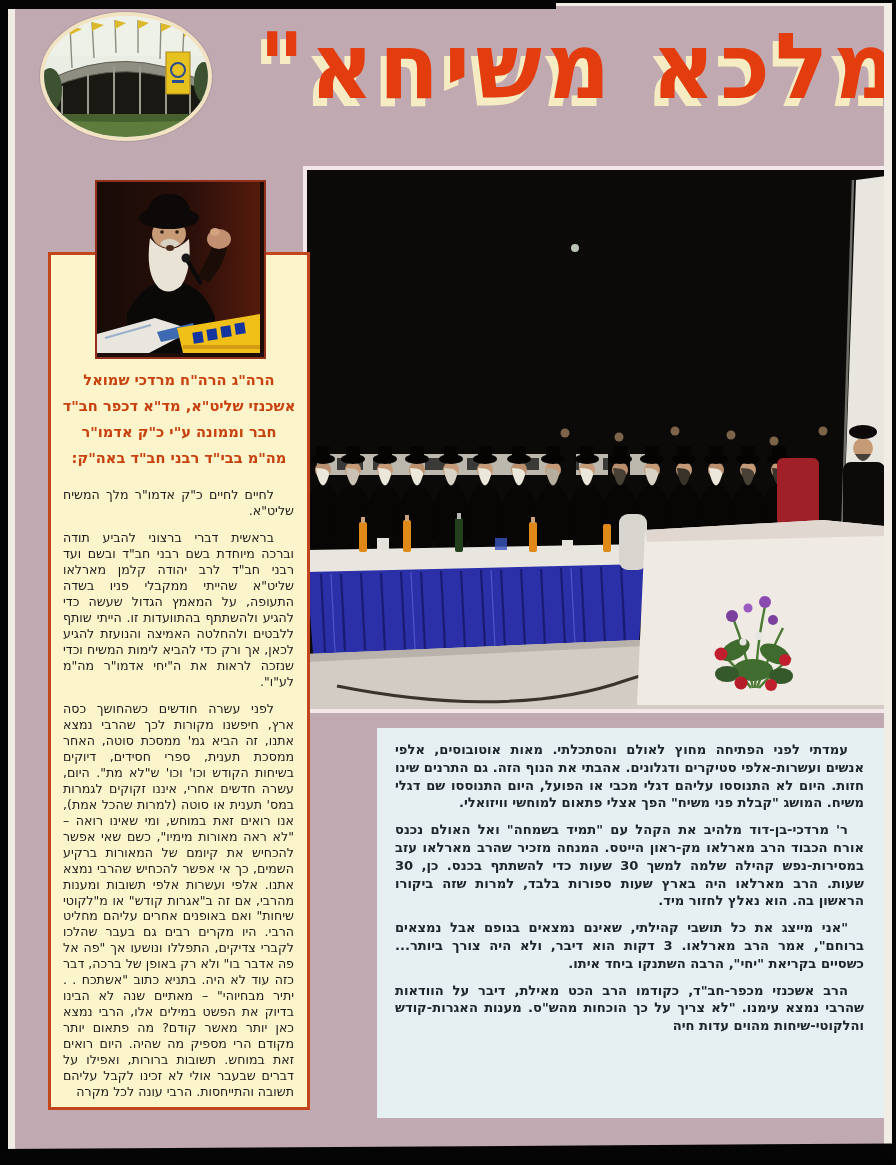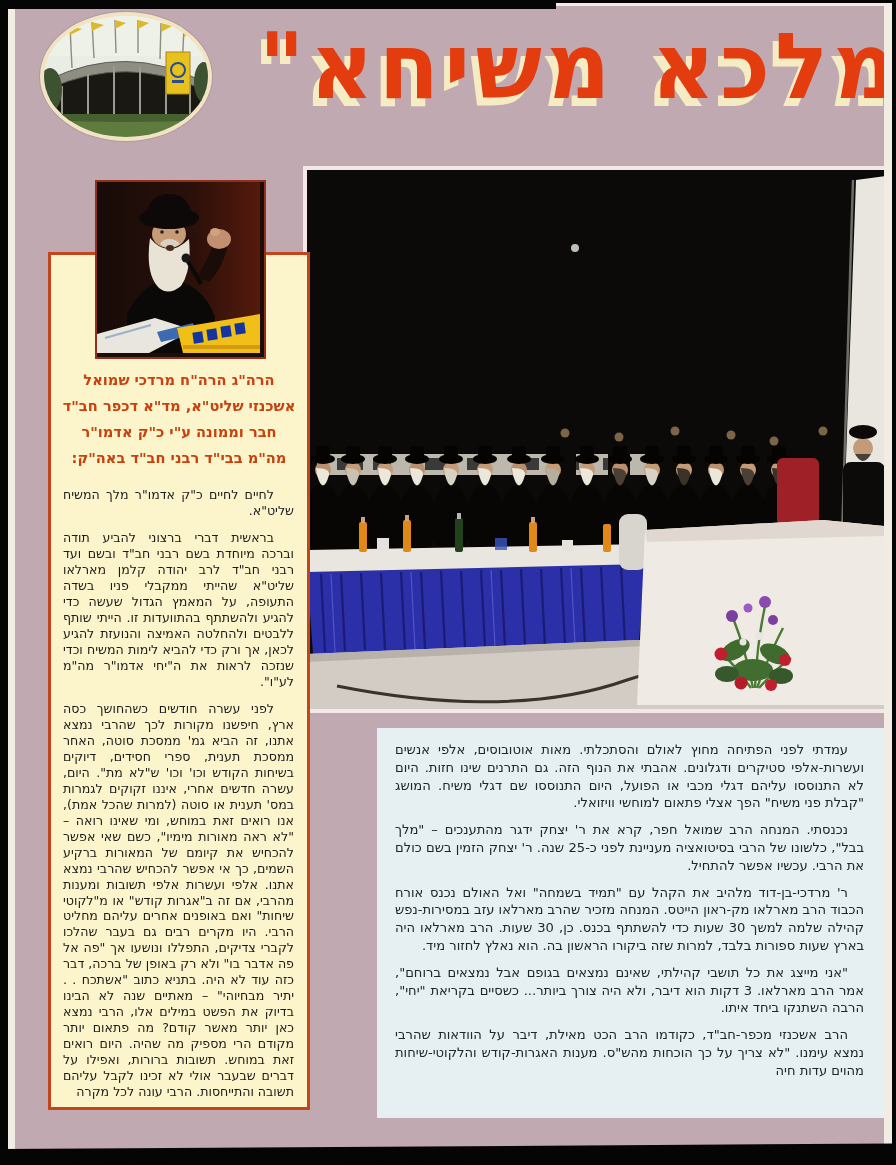--- a/index.html
+++ b/index.html
@@ -70,21 +70,21 @@
   .mainphoto svg{display:block;}
 
   
   .rightbox{
     position:absolute;left:362px;top:722px;width:507px;height:390px;
     background:#e6eff1;box-sizing:border-box;
     padding:13px 20px 0 18px;direction:rtl;overflow:hidden;
   }
   .rightbox p{
     margin:0 0 9px 0;text-align:justify;text-indent:16px;
-    color:#20262e;font-size:13.1px;line-height:1.36;
+    color:#20262e;font-size:13.1px;line-height:1.36;font-weight:bold;
   }
 </style>
 </head>
 <body>
 
 <div class="paper-white"></div>
 
 <div class="paper">
 
   <h1 class="title">מלכא משיחא"</h1>
@@ -393,21 +393,20 @@
         <circle cx="26" cy="95" r="6.5" fill="#b51c2a"></circle>
           <circle cx="56" cy="97" r="6" fill="#c11f2e"></circle>
         <circle cx="44" cy="48" r="4" fill="#e6e6e2"></circle>
           <circle cx="28" cy="54" r="3.5" fill="#e6e6e2"></circle>
       </g>
     </svg>
   </figure>
 
   <div class="rightbox">
     <p>עמדתי לפני הפתיחה מחוץ לאולם והסתכלתי. מאות אוטובוסים, אלפי אנשים ועשרות-אלפי סטיקרים ודגלונים. אהבתי את הנוף הזה. גם התרנים שינו חזות. היום לא התנוססו עליהם דגלי מכבי או הפועל, היום התנוססו שם דגלי משיח. המושג "קבלת פני משיח" הפך אצלי פתאום למוחשי וויזואלי.</p>
-    <p>נכנסתי. המנחה הרב שמואל חפר, קרא את ר' יצחק ידגר מהתענכים – "מלך בבל", כלשונו של הרבי בסיטואציה מעניינת לפני כ-25 שנה. ר' יצחק הזמין בשם כולם את הרבי. עכשיו אפשר להתחיל.</p>
     <p>ר' מרדכי-בן-דוד מלהיב את הקהל עם "תמיד בשמחה" ואל האולם נכנס אורח הכבוד הרב מארלאו מק-ראון הייטס. המנחה מזכיר שהרב מארלאו עזב במסירות-נפש קהילה שלמה למשך 30 שעות כדי להשתתף בכנס. כן, 30 שעות. הרב מארלאו היה בארץ שעות ספורות בלבד, למרות שזה ביקורו הראשון בה. הוא נאלץ לחזור מיד.</p>
     <p>"אני מייצג את כל תושבי קהילתי, שאינם נמצאים בגופם אבל נמצאים ברוחם", אמר הרב מארלאו. 3 דקות הוא דיבר, ולא היה צורך ביותר... כשסיים בקריאת "יחי", הרבה השתנקו ביחד איתו.</p>
     <p>הרב אשכנזי מכפר-חב"ד, כקודמו הרב הכט מאילת, דיבר על הוודאות שהרבי נמצא עימנו. "לא צריך על כך הוכחות מהש"ס. מענות האגרות-קודש והלקוטי-שיחות מהוים עדות חיה</p>
   </div>
 
 </div>
 
 <div class="edge-top"></div>
 <div class="edge-bottom"></div>
 <div class="edge-right"></div>

